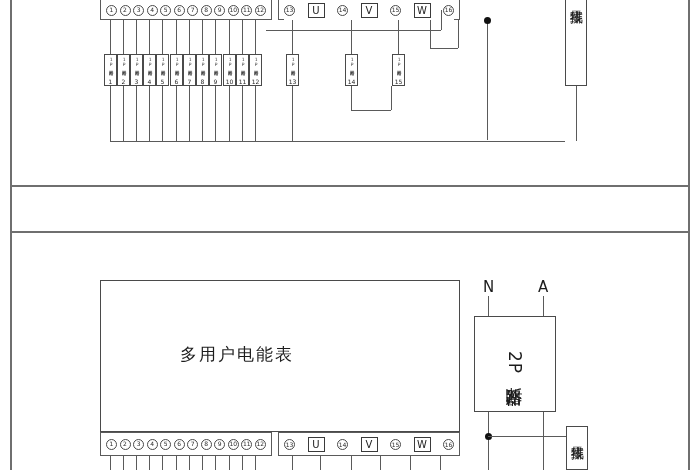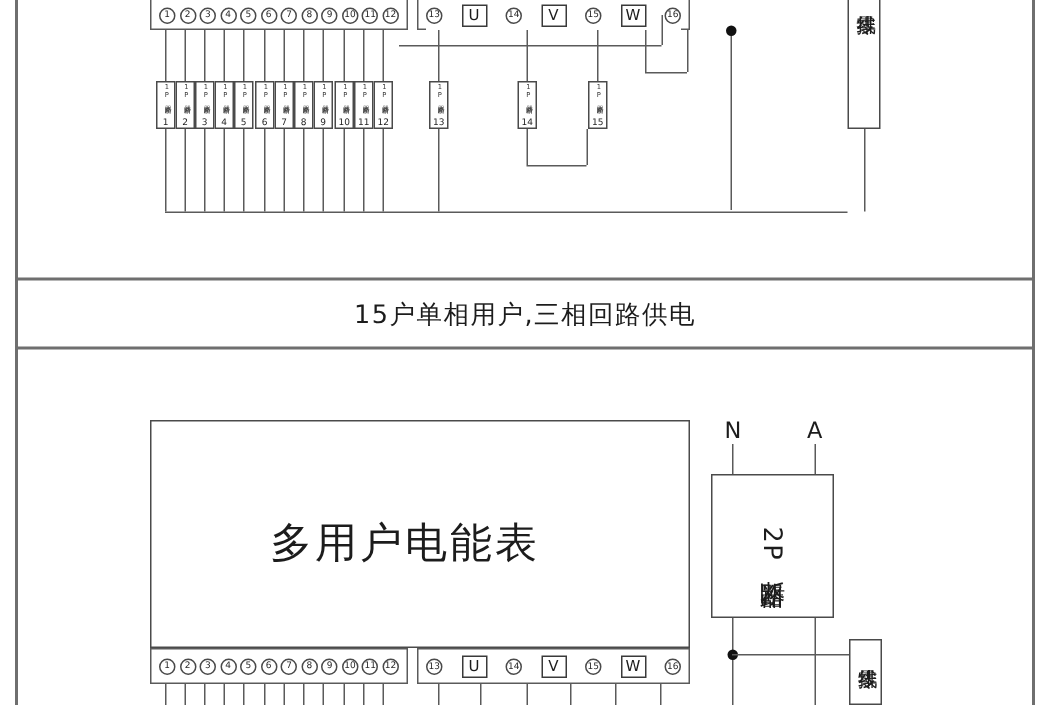--- a/index.html
+++ b/index.html
@@ -23,21 +23,21 @@
   .wire.v{width:1px;}
 
   .box{position:absolute;border:1px solid #5a5a5a;background:#fff;box-sizing:border-box;}
 
   .meter-body{
     position:absolute;border:1px solid #4a4a4a;background:#fff;box-sizing:border-box;
   }
   .meter-title{
     position:absolute;
     font-family:"DejaVu Sans","Liberation Sans",sans-serif;
-    font-size:28px;letter-spacing:2px;color:#1c1c1c;
+    font-size:17px;letter-spacing:2px;color:#1c1c1c;
     white-space:nowrap;
     text-align:center;
   }
 
   
   .strip{position:absolute;border:1px solid #4a4a4a;background:#fff;box-sizing:border-box;
          display:flex;align-items:center;}
   .term-circle{
     width:11px;height:11px;border:1px solid #4a4a4a;border-radius:50%;
     box-sizing:border-box;display:flex;align-items:center;justify-content:center;
@@ -243,21 +243,20 @@
     <div class="node" style="left:484px;top:17px;"></div>
 
     <div class="busbar" style="left:565px;top:-14px;width:22px;height:100px;"></div>
     <div class="busbar-label" style="left:568px;top:0px;">零线排</div>
     <div class="wire v" style="left:576px;top:86px;height:55px;"></div>
 
   </div>
 
   <div class="frame-h" style="left:10px;top:185px;width:680px;height:2px;"></div>
   <div class="frame-h" style="left:10px;top:231px;width:680px;height:2px;"></div>
-  <div class="caption" style="left:10px;top:198px;width:680px;">15户单相用户,三相回路供电</div>
 
   <div>
 
     <div class="meter-body" style="left:100px;top:280px;width:360px;height:152px;"></div>
     <div class="meter-title" style="left:180px;top:343px;">多用户电能表</div>
 
     <div class="box" style="left:100px;top:432px;width:172px;height:24px;"></div>
     <div class="box" style="left:278px;top:432px;width:182px;height:24px;"></div>
 
     <div class="strip" style="left:104px;top:437px;width:164px;height:14px;border:none;justify-content:space-between;padding:0 2px;">

